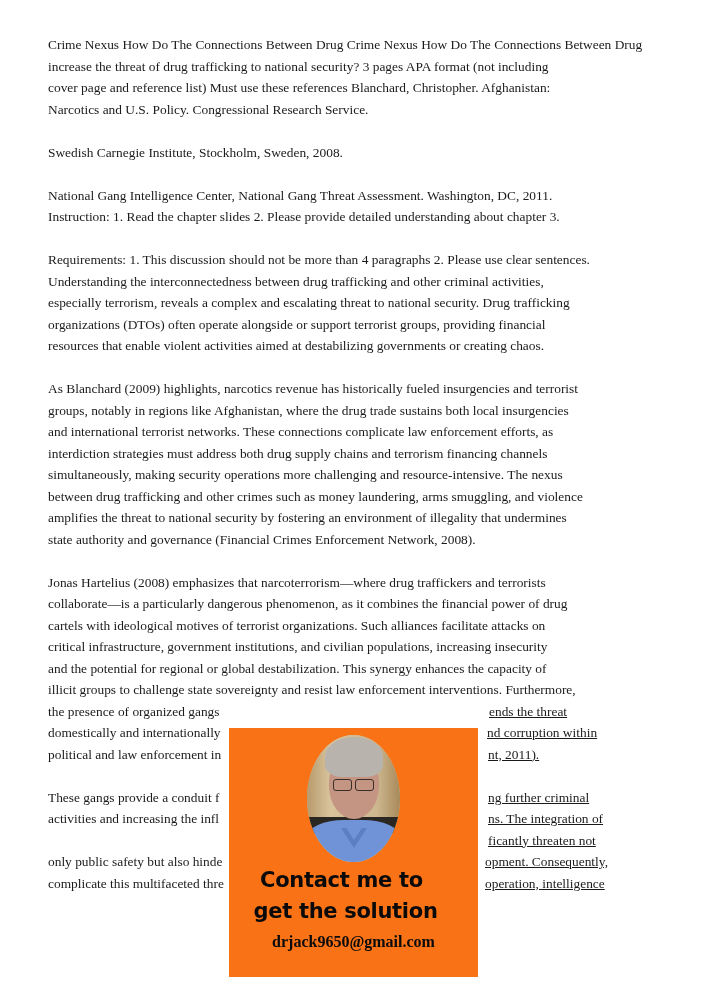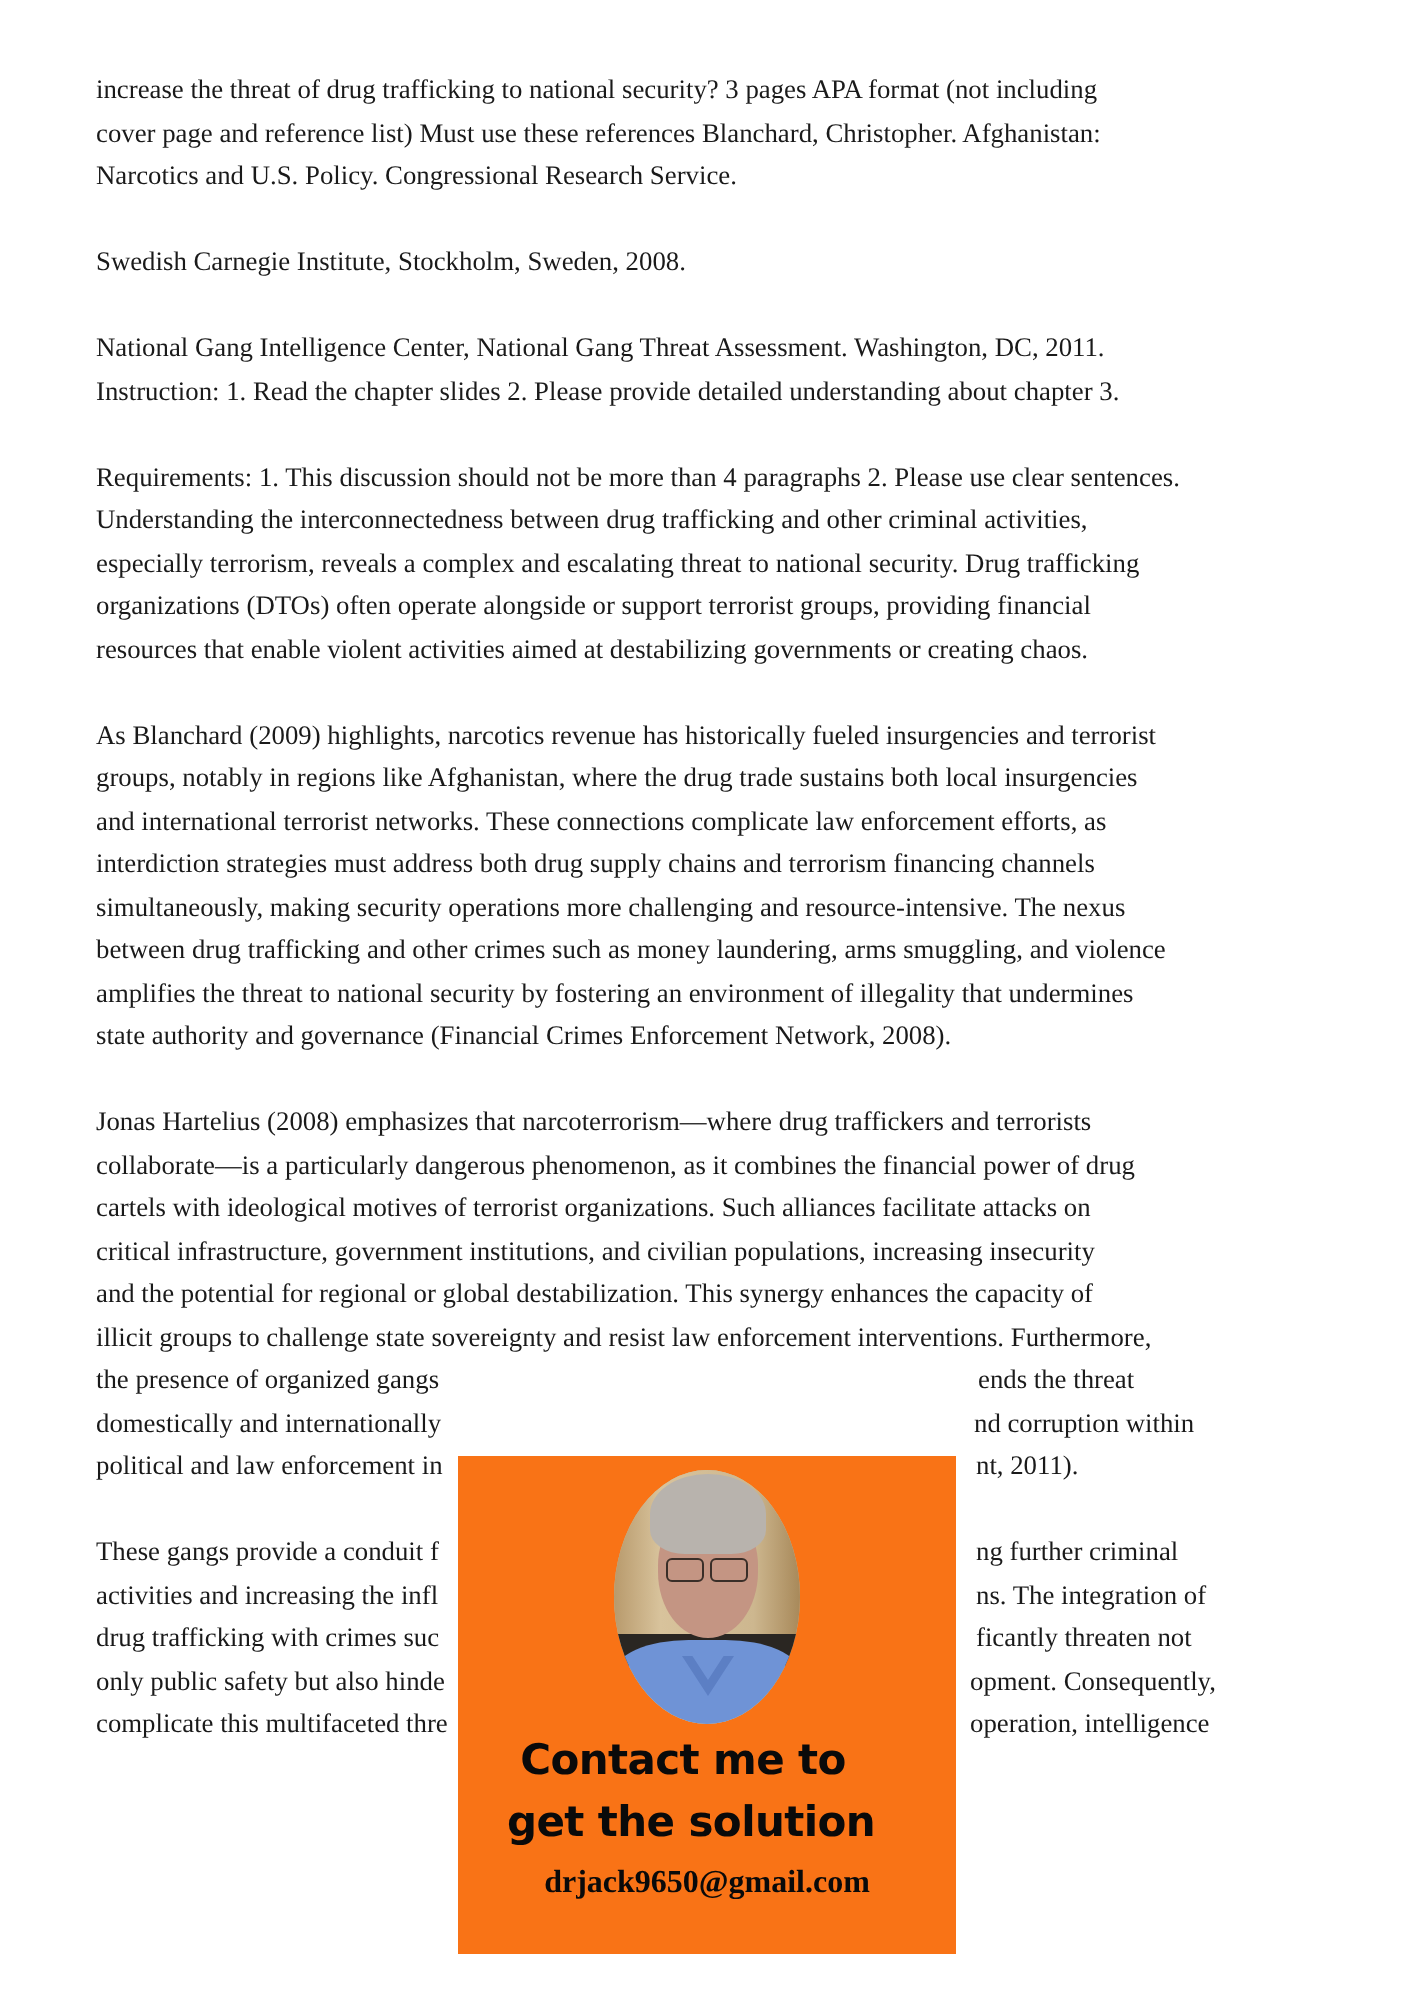--- a/index.html
+++ b/index.html
@@ -35,20 +35,21 @@
       position: relative;
     }
     .line.split .frag-left {
       position: absolute;
       left: 0;
       top: 0;
     }
     .line.split .frag-right {
       position: absolute;
       top: 0;
+      text-decoration: underline;
     }
 
     
     .overlay {
       position: absolute;
       left: 229px;
       top: 728px;
       width: 249px;
       height: 249px;
       background: #f97316;
@@ -136,20 +137,21 @@
       font-size: 16px;
       color: #0a0a0a;
     }
   </style>
 </head>
 <body>
 
 <div class="page">
 
   <div class="para">
+    <span class="line">Crime Nexus How Do The Connections Between Drug Crime Nexus How Do The Connections Between Drug</span>
     <span class="line">increase the threat of drug trafficking to national security? 3 pages APA format (not including</span>
     <span class="line">cover page and reference list) Must use these references Blanchard, Christopher. Afghanistan:</span>
     <span class="line">Narcotics and U.S. Policy. Congressional Research Service.</span>
   </div>
 
   <div class="para">
     <span class="line">Swedish Carnegie Institute, Stockholm, Sweden, 2008.</span>
   </div>
 
   <div class="para">
@@ -200,21 +202,20 @@
   <div class="para">
     <span class="line split">
       <span class="frag-left">These gangs provide a conduit f</span>
       <span class="frag-right" style="left:440px">ng further criminal</span>
     </span>
     <span class="line split">
       <span class="frag-left">activities and increasing the infl</span>
       <span class="frag-right" style="left:440px">ns. The integration of</span>
     </span>
     <span class="line split">
-      <span class="frag-left">drug trafficking with crimes suc</span>
       <span class="frag-right" style="left:440px">ficantly threaten not</span>
     </span>
     <span class="line split">
       <span class="frag-left">only public safety but also hinde</span>
       <span class="frag-right" style="left:437px">opment. Consequently,</span>
     </span>
     <span class="line split">
       <span class="frag-left">complicate this multifaceted thre</span>
       <span class="frag-right" style="left:437px">operation, intelligence</span>
     </span>

